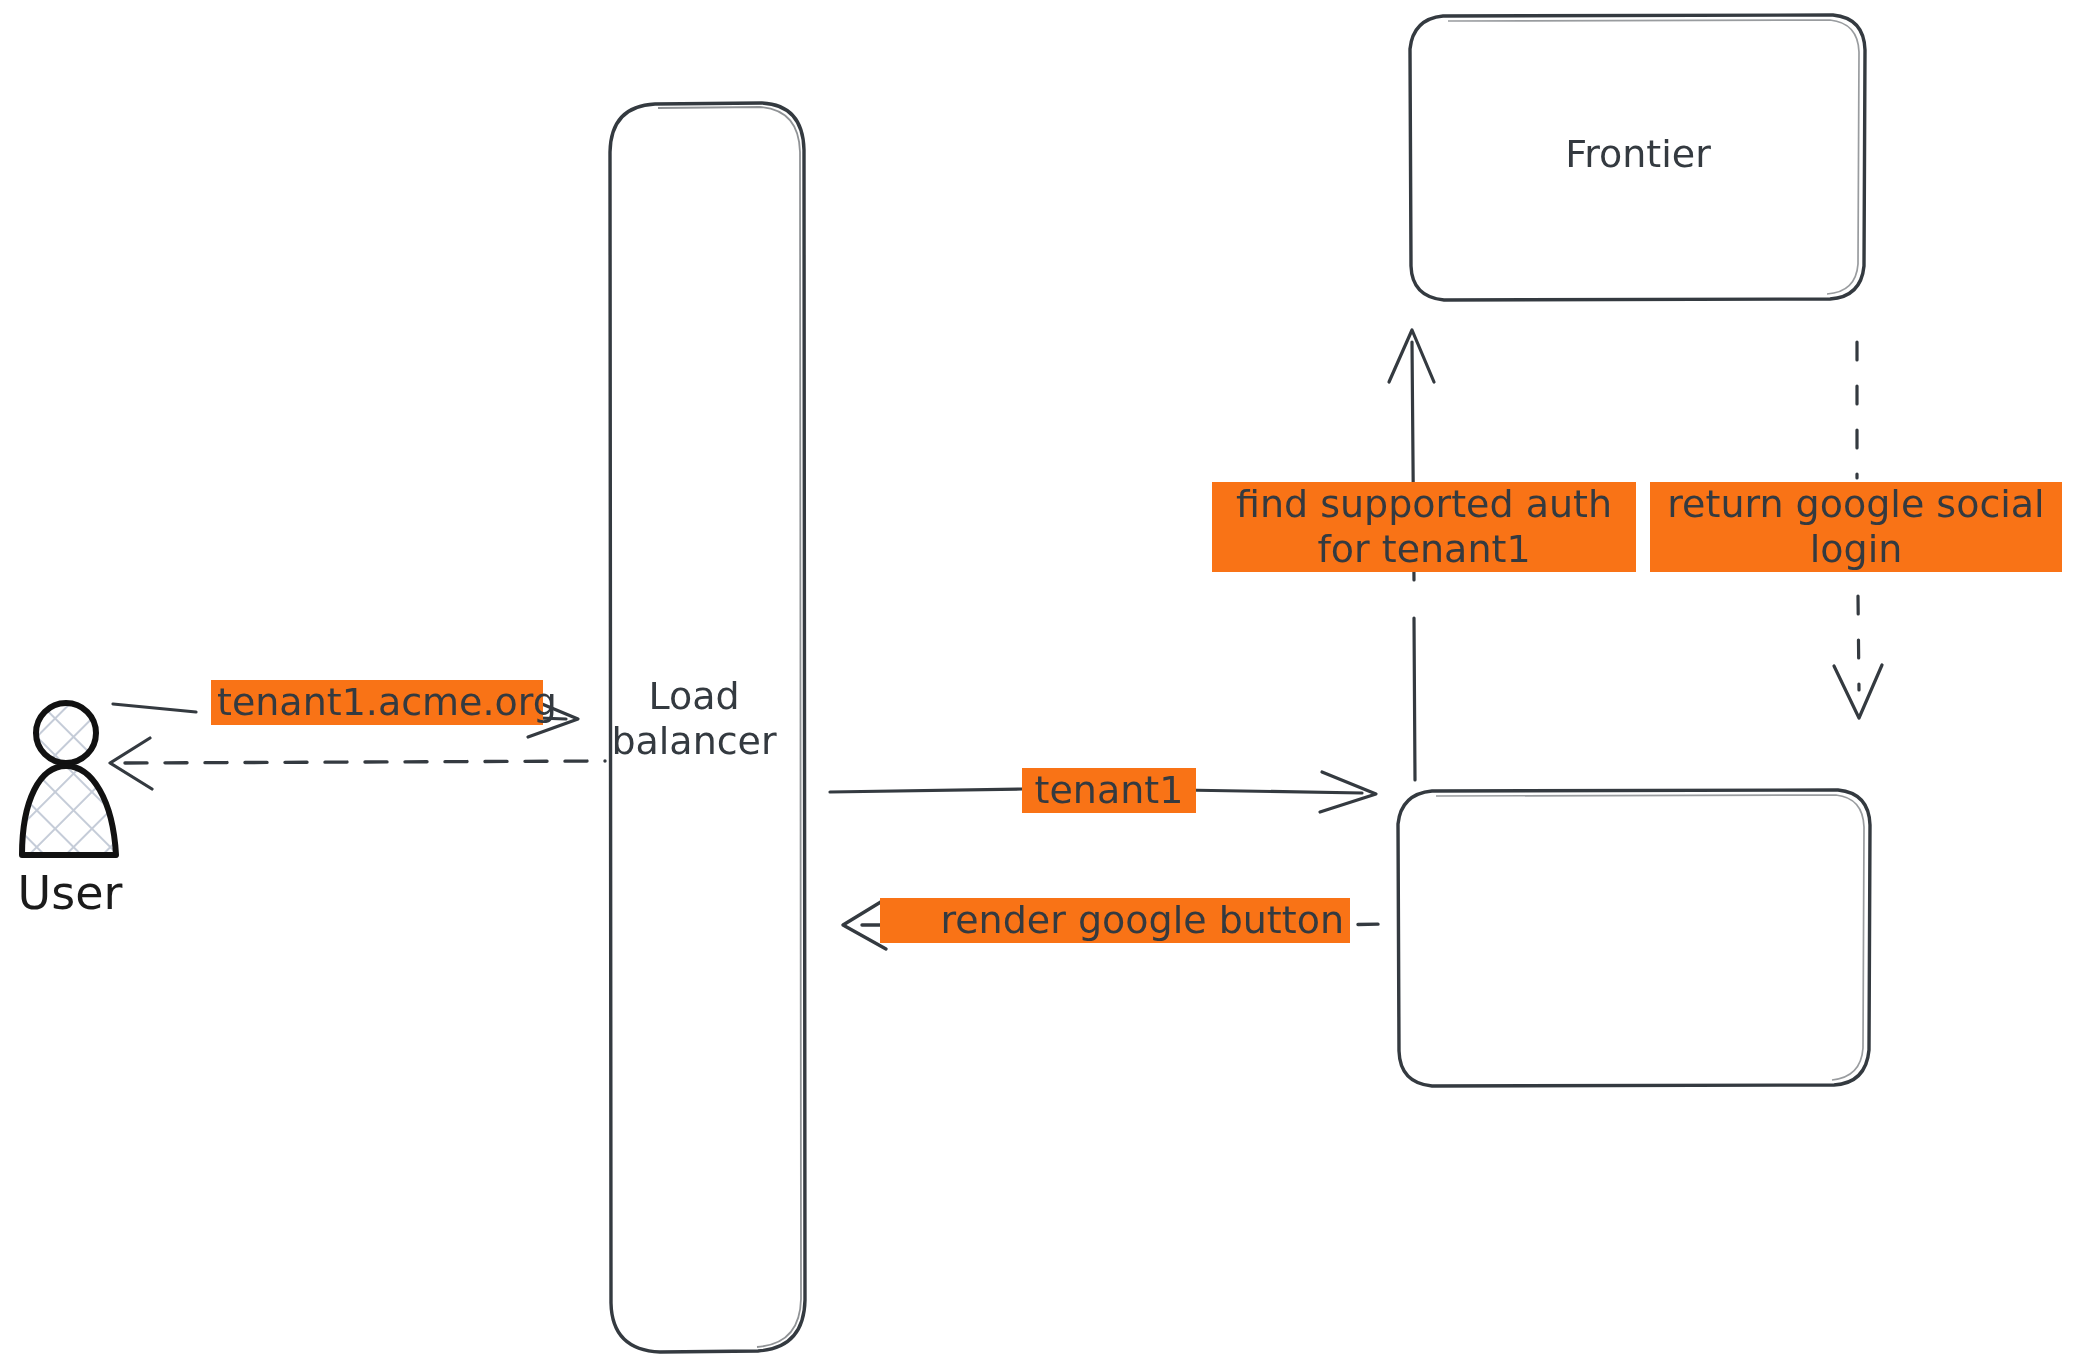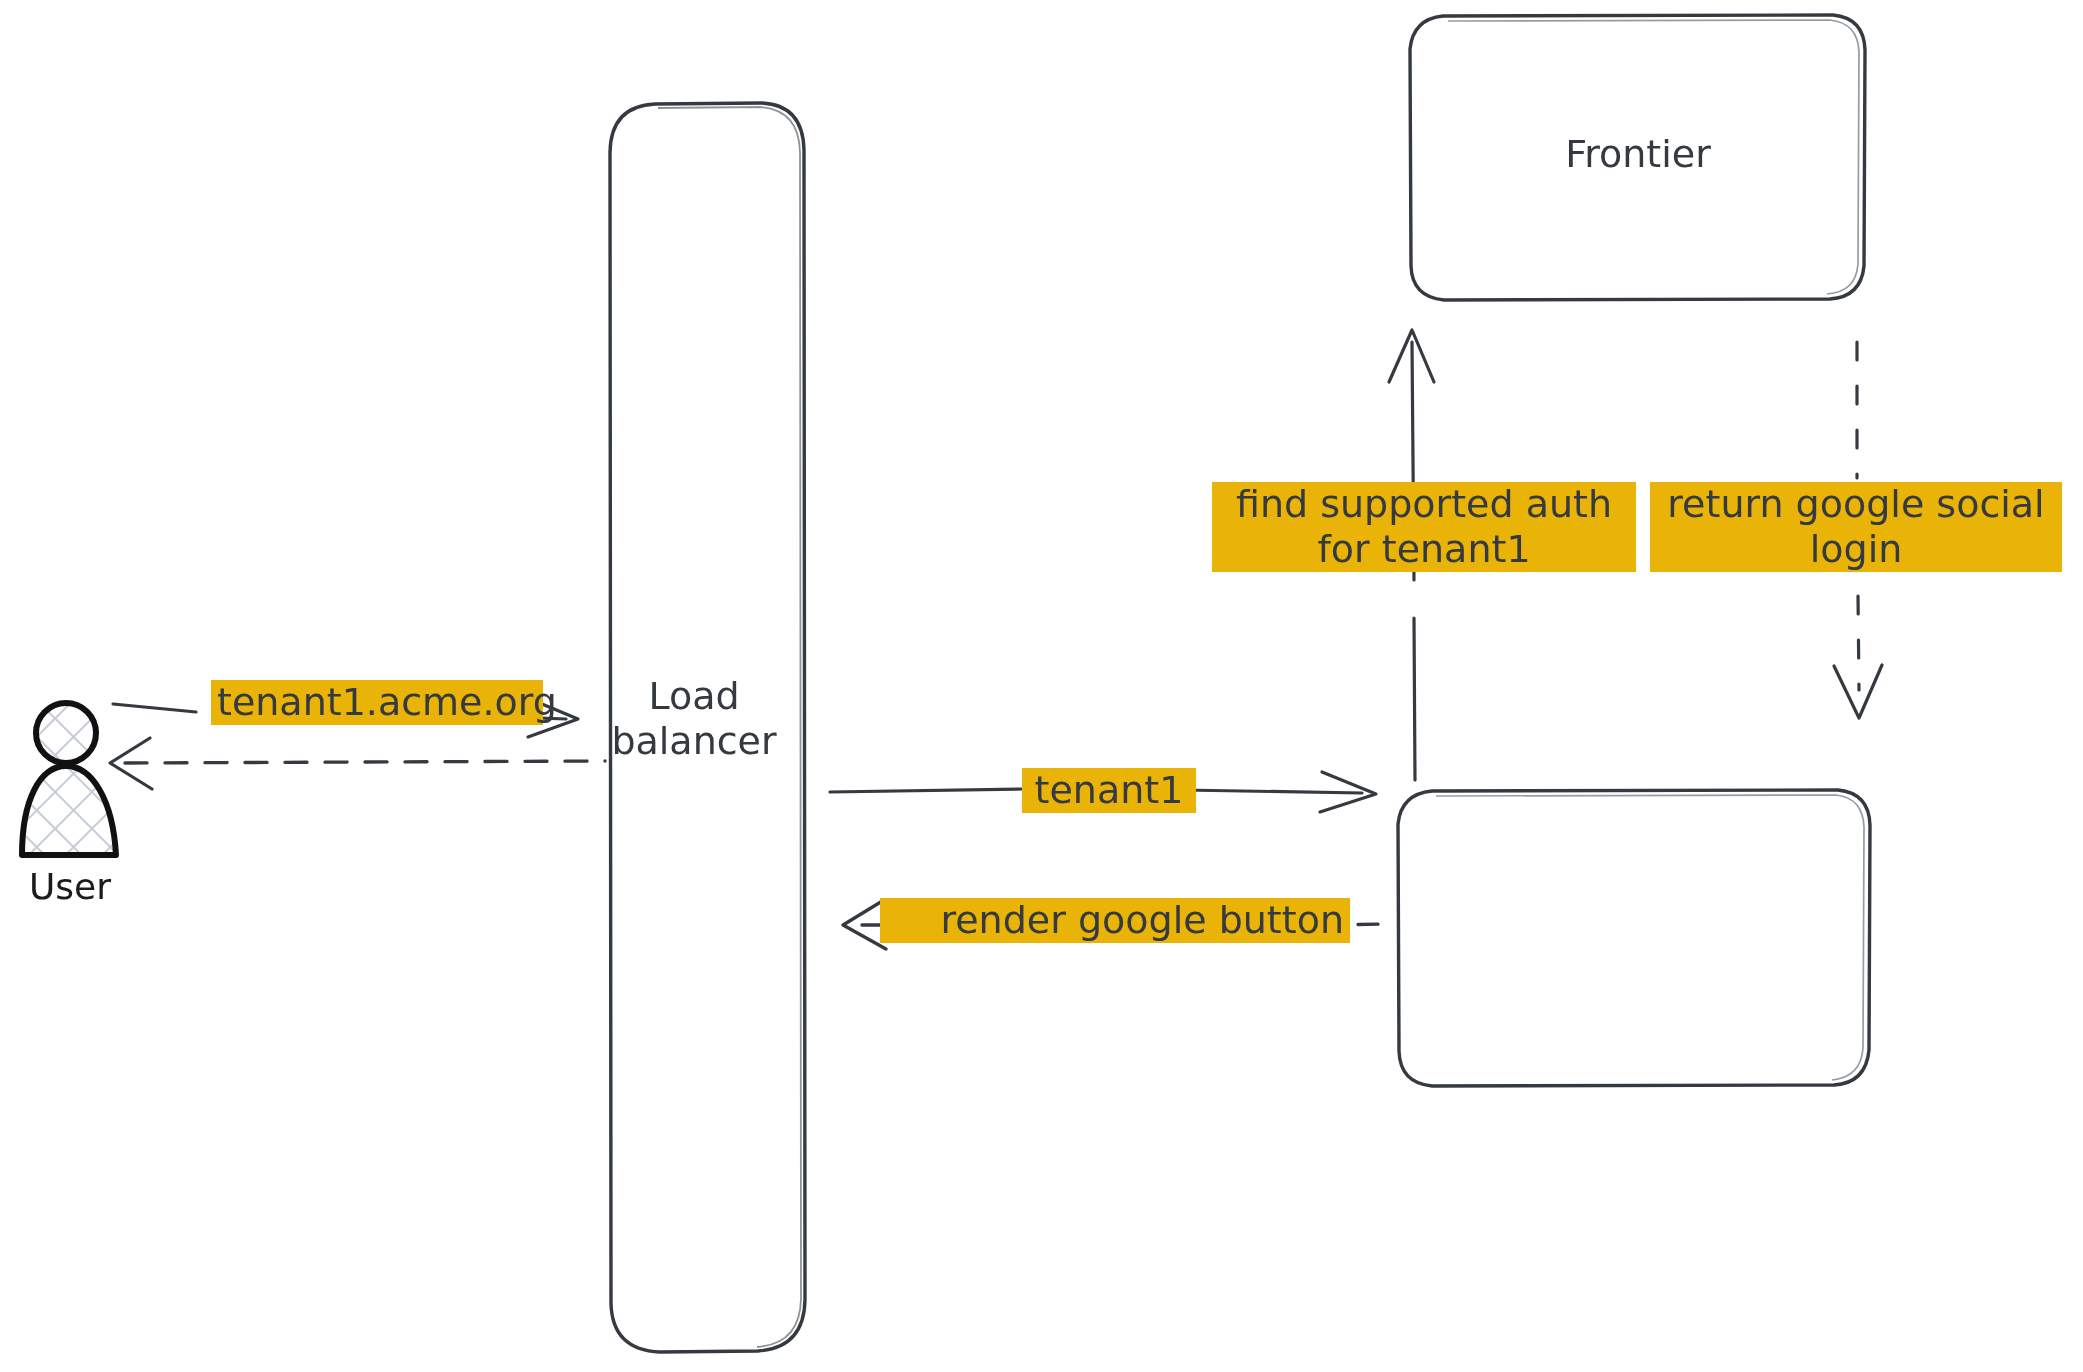--- a/index.html
+++ b/index.html
@@ -35,25 +35,25 @@
     line-height: 1.18;
     white-space: pre-line;
     user-select: none;
     pointer-events: none;
   }
   .node-label {
     font-size: 38px;
   }
   .edge-label {
     font-size: 38px;
-    background: #eab308;
+    background: #f97316;
     padding: 0 6px;
   }
   .actor-label {
-    font-size: 36px;
+    font-size: 46px;
     color: #1b1b1b;
   }
   .lbl-frontier   { left: 1410px; top: 132px;  width: 456px; }
   .lbl-frontend   { left: 1398px; top: 880px;  width: 472px; }
   .lbl-loadbal    { left: 596px;  top: 674px;  width: 196px; }
   .lbl-user       { left: 0px;    top: 866px;  width: 140px; }
   .lbl-acme       { left: 176px;  top: 680px;  width: 320px; margin-left: 35px; }
   .lbl-tenant1    { left: 1022px; top: 768px;  width: 162px; }
   .lbl-render     { left: 880px;  top: 898px;  width: 458px; text-align:right; }
   .lbl-findauth   { left: 1212px; top: 482px;  width: 412px; }

